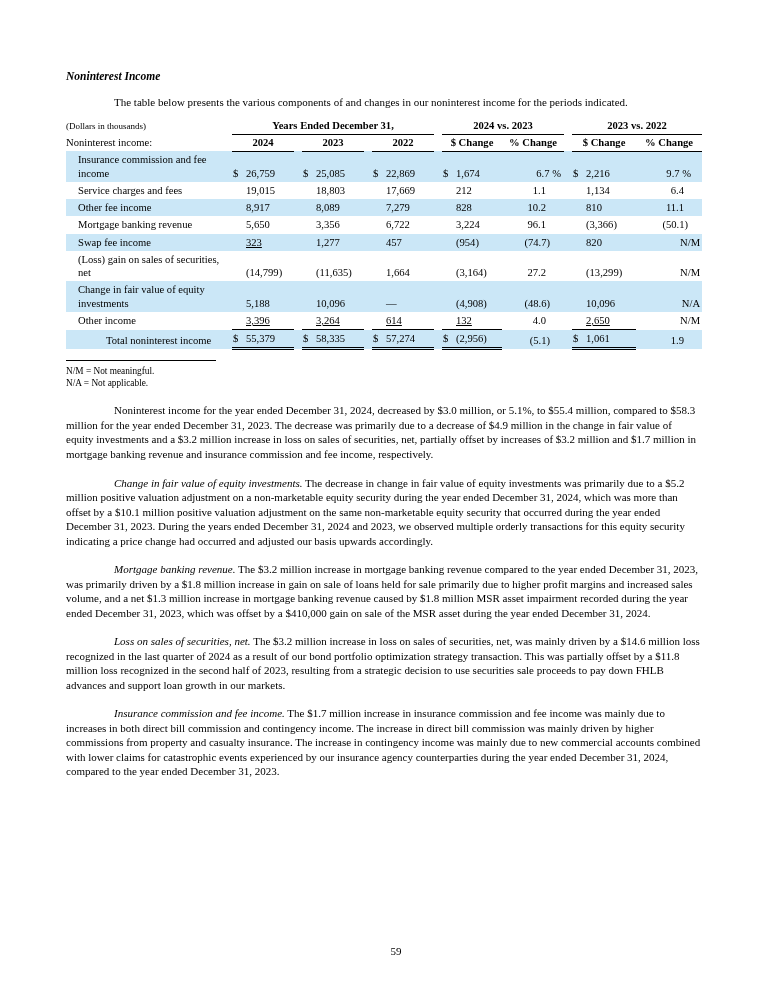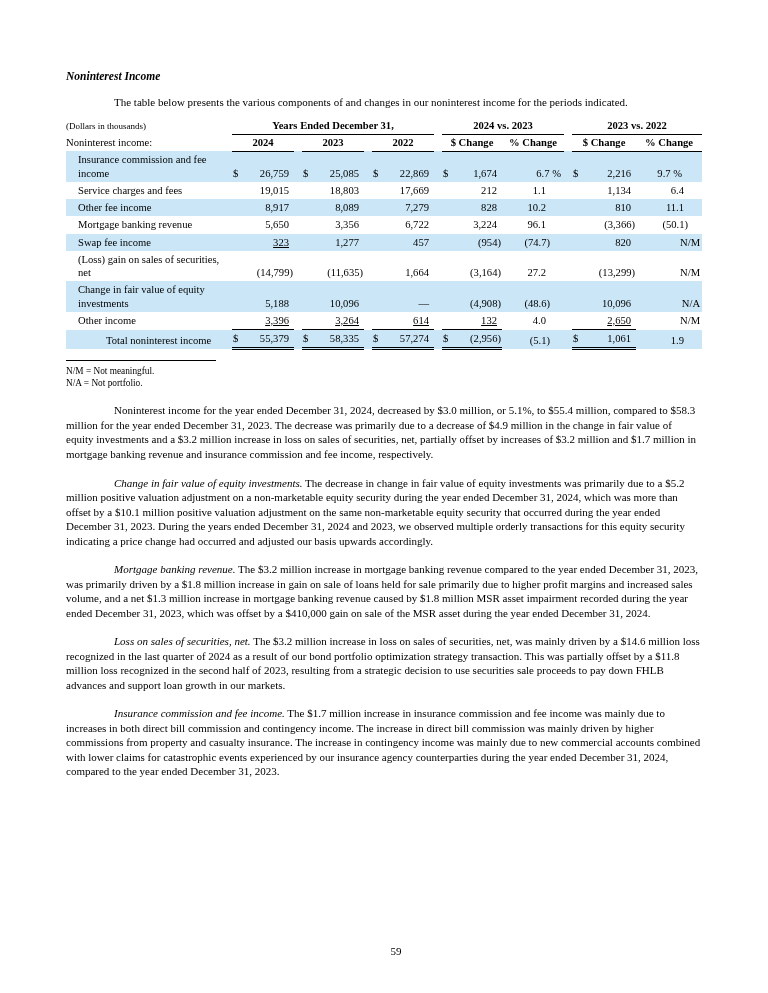--- a/index.html
+++ b/index.html
@@ -9,21 +9,21 @@
     position:relative; width:768px; height:993px; background:#fff;
     padding:70px 66px 0 66px; overflow:hidden;
   }
   .doc-title { font-size:11.5px; font-weight:bold; font-style:italic; }
   .intro { font-size:11px; line-height:1.32; text-indent:48px; margin-top:13px; }
 
   table.fin { width:636px; border-collapse:collapse; table-layout:fixed; font-size:10.6px; margin-top:8px; }
   table.fin td { vertical-align:bottom; padding-top:2px; padding-bottom:2px; line-height:1.25; }
   td.lbl { padding-left:12px; padding-right:4px; }
   td.ds  { text-align:left; padding-left:1px; }
-  td.amt { text-align:right; }
+  td.amt { text-align:left; }
   td.pct { text-align:right; }
   td.gap { }
   tr.shade td { background:#cbe7f7; }
   tr.total td.lbl { padding-left:40px; }
   tr.rule-single td.ds, tr.rule-single td.amt { border-bottom:1px solid #000;text-decoration:underline; }
   tr.rule-double td.ds, tr.rule-double td.amt { border-bottom:3px double #000; }
 
   td.note { font-size:9px; }
   td.th-group, td.th-col { font-weight:bold; text-align:center; border-bottom:1px solid #000; padding-bottom:2px; }
   tr.hdr td { padding-top:1px; padding-bottom:2px; }
@@ -100,21 +100,21 @@
         <td class="gap"></td>
         <td class="ds">$</td>
         <td class="amt" style="padding-right: 5px;">22,869</td>
         <td class="gap"></td>
         <td class="ds">$</td>
         <td class="amt" style="padding-right: 5px;">1,674</td>
         <td class="pct" style="padding-right: 3px;">6.7 %</td>
         <td class="gap"></td>
         <td class="ds">$</td>
         <td class="amt" style="padding-right: 5px;">2,216</td>
-        <td class="pct" style="padding-right: 20px; text-align: right;">9.7 %</td>
+        <td class="pct" style="padding-right: 11px; text-align: right;">9.7 %</td>
       </tr>
 
       <tr>
         <td class="lbl">Service charges and fees</td>
         <td class="ds"></td>
         <td class="amt" style="padding-right: 5px;">19,015</td>
         <td class="gap"></td>
         <td class="ds"></td>
         <td class="amt" style="padding-right: 5px;">18,803</td>
         <td class="gap"></td>
@@ -268,21 +268,21 @@
         <td class="ds">$</td>
         <td class="amt" style="padding-right: 5px;">1,061</td>
         <td class="pct" style="padding-right: 18px;">1.9</td>
       </tr>
     </tbody>
   </table>
 
   <div class="footnote-block">
     <div class="footnote-rule"></div>
     <div class="footnote">N/M = Not meaningful.</div>
-    <div class="footnote">N/A = Not portfolio.</div>
+    <div class="footnote">N/A = Not applicable.</div>
   </div>
 
   <p class="body-para"><span>Noninterest income for the year ended December 31, 2024, decreased by $3.0 million, or 5.1%, to $55.4 million, compared to $58.3 million for the year ended December 31, 2023. The decrease was primarily due to a decrease of $4.9 million in the change in fair value of equity investments and a $3.2 million increase in loss on sales of securities, net, partially offset by increases of $3.2 million and $1.7 million in mortgage banking revenue and insurance commission and fee income, respectively.</span></p>
 
   <p class="body-para"><span class="lead">Change in fair value of equity investments.</span> <span>The decrease in change in fair value of equity investments was primarily due to a $5.2 million positive valuation adjustment on a non-marketable equity security during the year ended December 31, 2024, which was more than offset by a $10.1 million positive valuation adjustment on the same non-marketable equity security that occurred during the year ended December 31, 2023. During the years ended December 31, 2024 and 2023, we observed multiple orderly transactions for this equity security indicating a price change had occurred and adjusted our basis upwards accordingly.</span></p>
 
   <p class="body-para"><span class="lead">Mortgage banking revenue.</span> <span>The $3.2 million increase in mortgage banking revenue compared to the year ended December 31, 2023, was primarily driven by a $1.8 million increase in gain on sale of loans held for sale primarily due to higher profit margins and increased sales volume, and a net $1.3 million increase in mortgage banking revenue caused by $1.8 million MSR asset impairment recorded during the year ended December 31, 2023, which was offset by a $410,000 gain on sale of the MSR asset during the year ended December 31, 2024.</span></p>
 
   <p class="body-para"><span class="lead">Loss on sales of securities, net.</span> <span>The $3.2 million increase in loss on sales of securities, net, was mainly driven by a $14.6 million loss recognized in the last quarter of 2024 as a result of our bond portfolio optimization strategy transaction. This was partially offset by a $11.8 million loss recognized in the second half of 2023, resulting from a strategic decision to use securities sale proceeds to pay down FHLB advances and support loan growth in our markets.</span></p>
 

